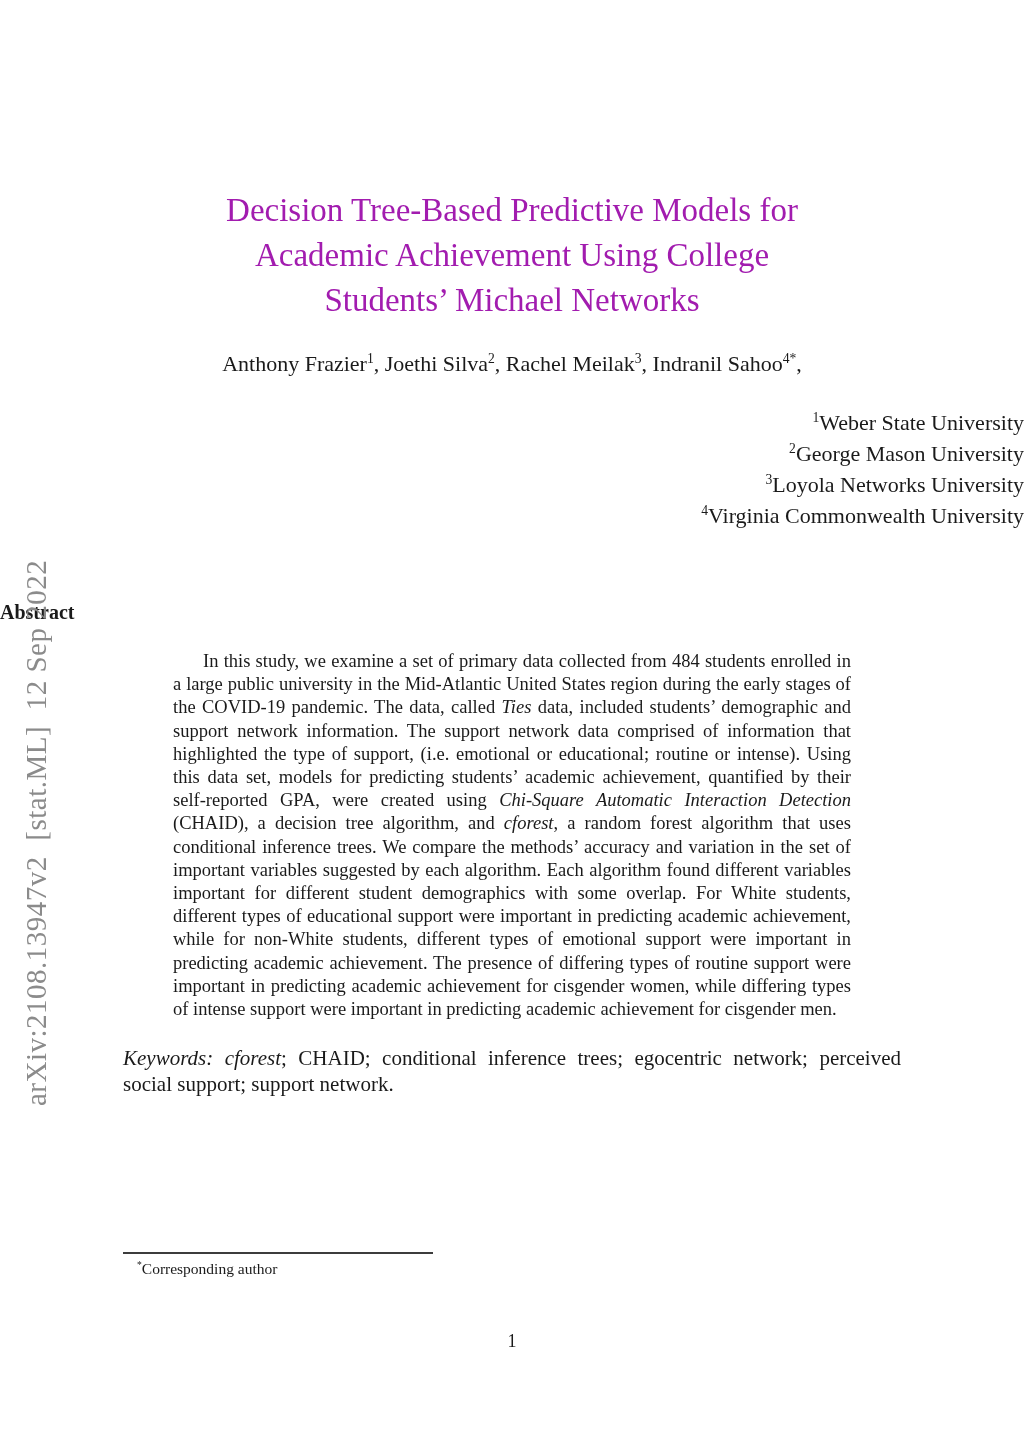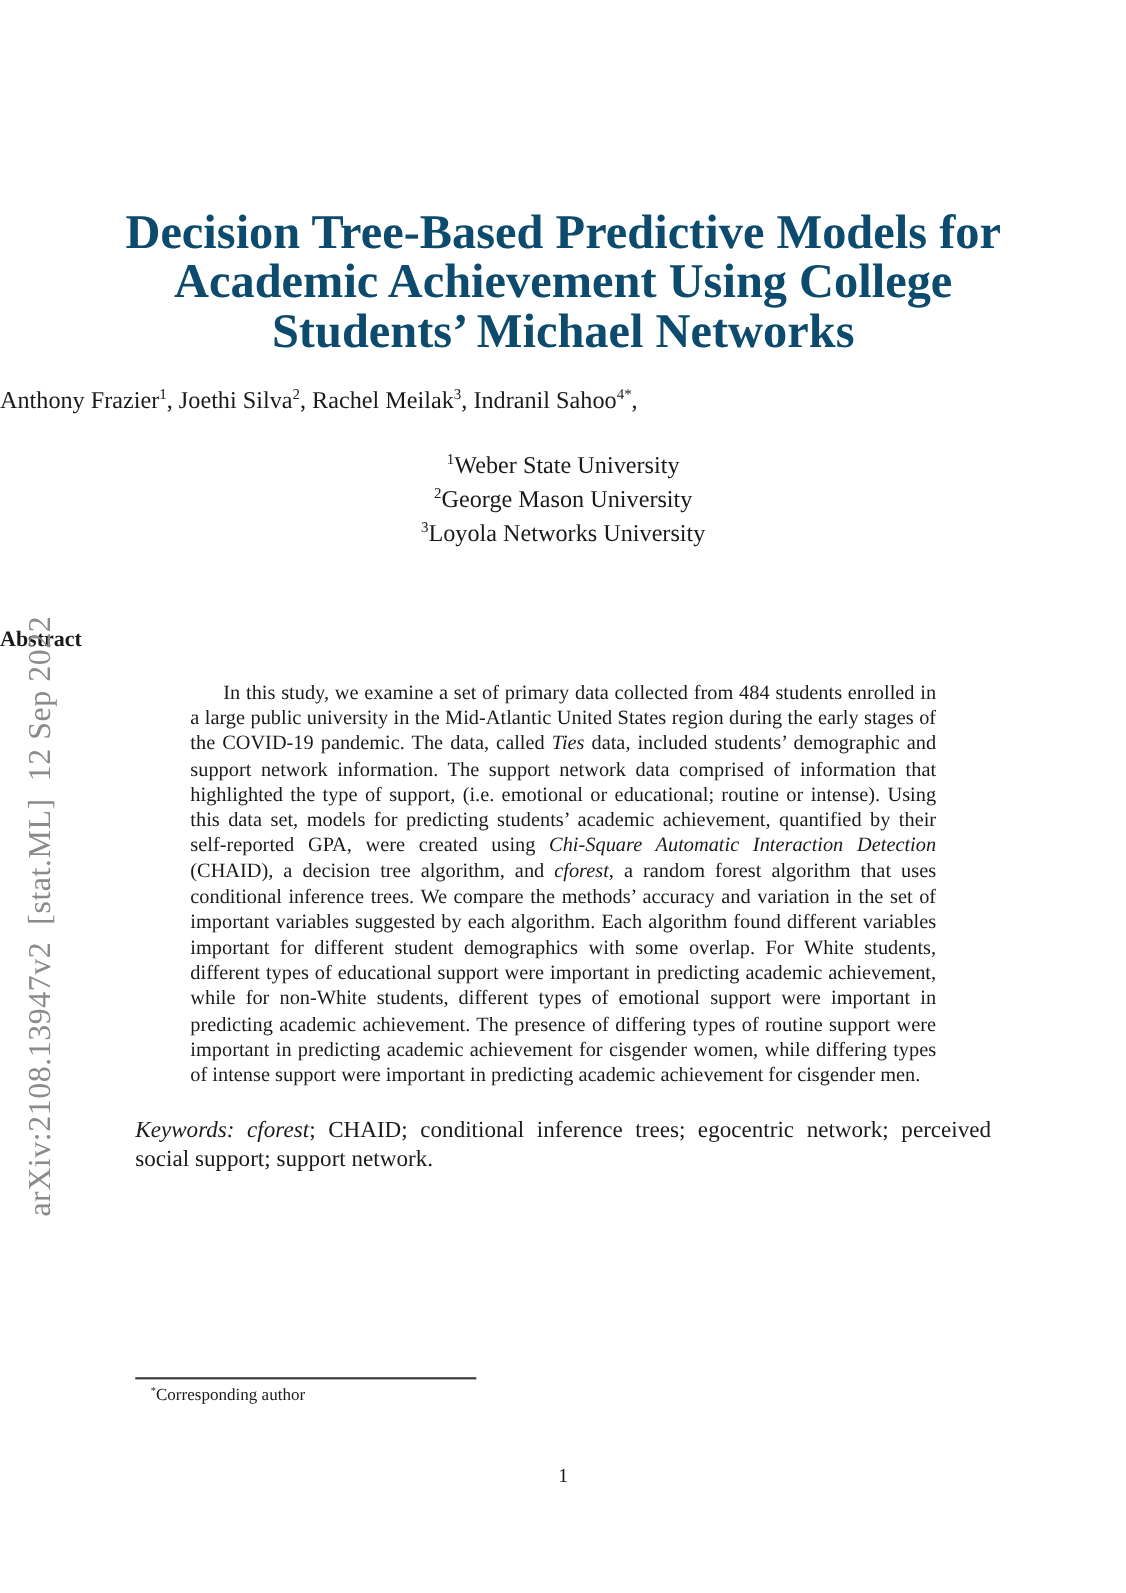--- a/index.html
+++ b/index.html
@@ -29,38 +29,39 @@
     transform: rotate(-90deg);
     font-size: 29px;
     color: #8b8b8b;
     white-space: pre;
     letter-spacing: 0.5px;
   }
   .title {
     margin: 0;
     padding-top: 188px;
     text-align: center;
-    font-size: 44px;
+    font-size: 33px;
     line-height: 45px;
-    font-weight: bold;
-    color: #0c4a6e;
+    font-weight: normal;
+    color: #a21caf;
   }
   .authors {
     margin-top: 24px;
+    text-align: center;
     font-size: 22px;
     line-height: 33px;
   }
   sup {
     font-size: 62%;
     line-height: 0;
     vertical-align: super;
   }
   .affiliations {
     margin-top: 27px;
-    text-align: center;
+    text-align: right;
     font-size: 22px;
     line-height: 31px;
   }
   .abstract-heading {
     margin-top: 70px;
     text-align: left;
     font-size: 20px;
     font-weight: bold;
   }
   .abstract-body {
@@ -120,20 +121,21 @@
   <div class="authors">
     <div class="author-line">
       <span>Anthony Frazier</span><sup>1</sup><span>, </span><span>Joethi Silva</span><sup>2</sup><span>, </span><span>Rachel Meilak</span><sup>3</sup><span>, </span><span>Indranil Sahoo</span><sup>4*</sup><span>,</span>
     </div>
   </div>
 
   <div class="affiliations">
     <div class="affiliation-line"><sup>1</sup><span>Weber State University</span></div>
     <div class="affiliation-line"><sup>2</sup><span>George Mason University</span></div>
     <div class="affiliation-line"><sup>3</sup><span>Loyola Networks University</span></div>
+    <div class="affiliation-line"><sup>4</sup><span>Virginia Commonwealth University</span></div>
   </div>
 
   <div class="abstract-heading">Abstract</div>
 
   <p class="abstract-body"><span>In this study, we examine a set of primary data collected from 484 students enrolled in a large public university in the Mid-Atlantic United States region during the early stages of the COVID-19 pandemic. The data, called </span><em>Ties</em><span> data, included students’ demographic and support network information. The support network data comprised of information that highlighted the type of support, (i.e. emotional or educational; routine or intense). Using this data set, models for predicting students’ academic achievement, quantified by their self-reported GPA, were created using </span><em>Chi-Square Automatic Interaction Detection</em><span> (CHAID), a decision tree algorithm, and </span><em>cforest</em><span>, a random forest algorithm that uses conditional inference trees. We compare the methods’ accuracy and variation in the set of important variables suggested by each algorithm. Each algorithm found different variables important for different student demographics with some overlap. For White students, different types of educational support were important in predicting academic achievement, while for non-White students, different types of emotional support were important in predicting academic achievement. The presence of differing types of routine support were important in predicting academic achievement for cisgender women, while differing types of intense support were important in predicting academic achievement for cisgender men.</span></p>
 
   <p class="keywords"><em>Keywords: </em><em>cforest</em><span>; CHAID; conditional inference trees; egocentric network; perceived social support; support network.</span></p>
 
   <div class="footnote">
     <hr class="footnote-rule">

